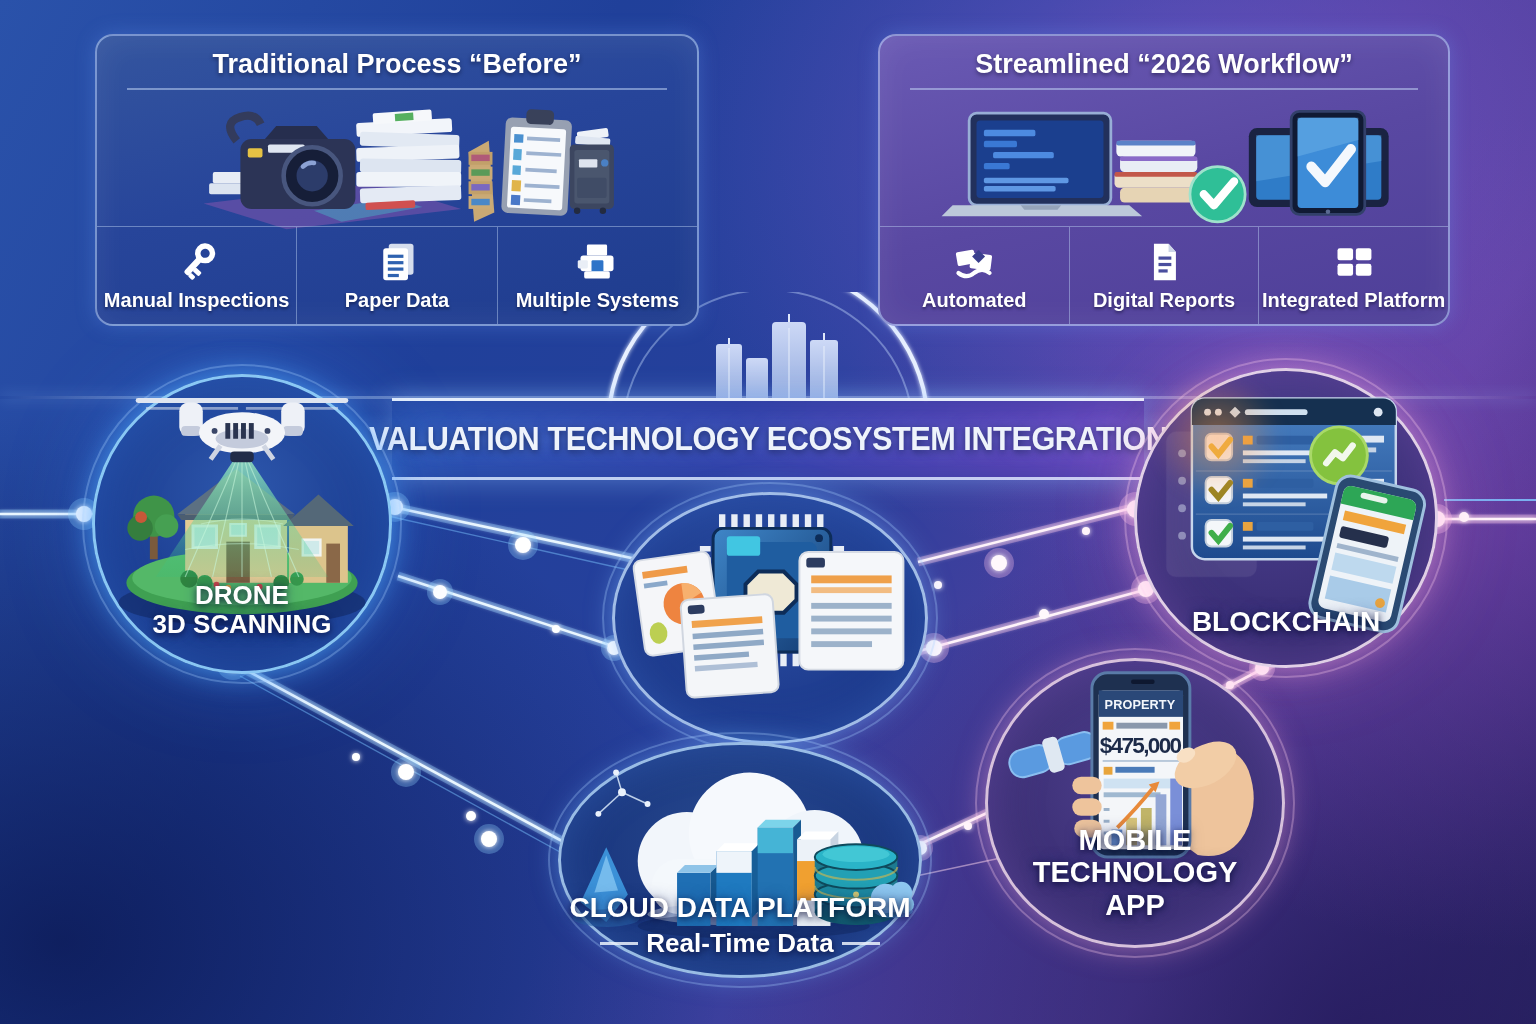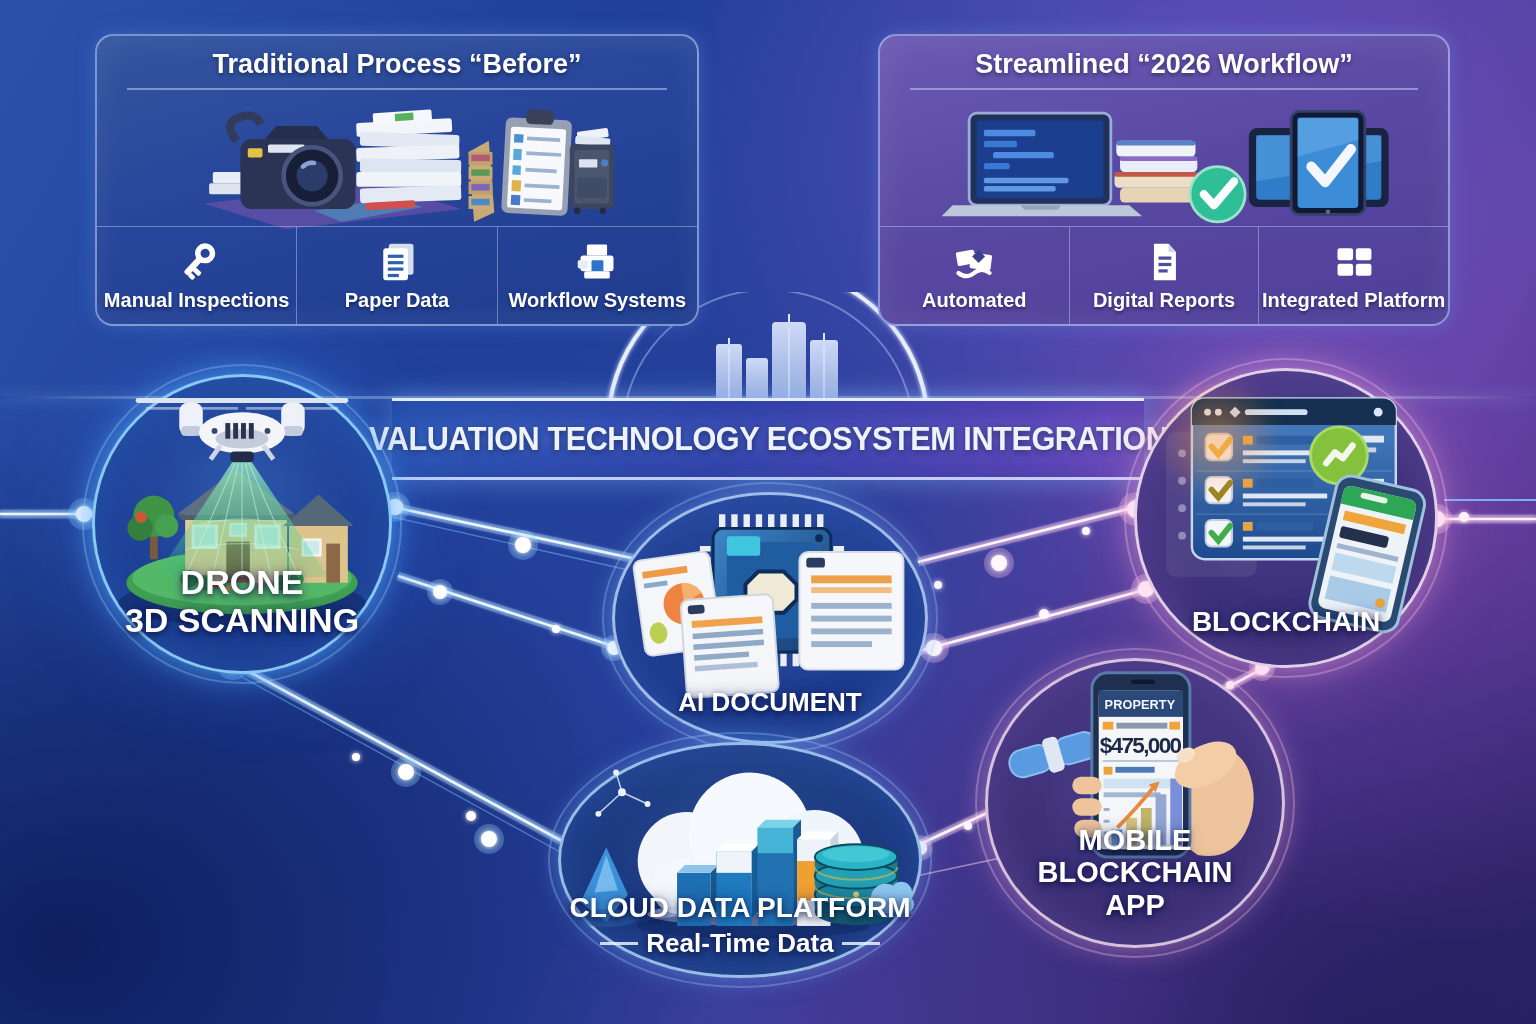--- a/index.html
+++ b/index.html
@@ -93,21 +93,21 @@
     box-shadow:0 0 26px rgba(110,180,255,.5), inset 0 0 44px rgba(80,140,240,.3); }
   .node-mobile { left:985px; top:658px; width:300px; height:290px;
     border:3px solid rgba(255,230,246,.8);
     background:radial-gradient(circle at 50% 40%, #4e3f8e, #3b2f74 60%, #2e2560);
     box-shadow:0 0 30px rgba(255,170,220,.5), inset 0 0 50px rgba(150,110,220,.35); }
   .node-mobile::before, .node-blockchain::before { border-color:rgba(255,210,240,.3); }
 
   .node-label { position:absolute; left:0; right:0; text-align:center; color:#fff;
     font-weight:700; line-height:1.12; z-index:3;
     text-shadow:0 2px 6px rgba(0,0,35,.7), 0 0 14px rgba(20,40,120,.5); }
-  .lbl-drone { bottom:32px; font-size:34px; }
+  .lbl-drone { bottom:32px; font-size:26px; }
   .lbl-ai { bottom:24px; font-size:26px; }
   .lbl-blockchain { bottom:28px; font-size:28px; }
   .lbl-mobile { bottom:24px; font-size:29px; }
   .lbl-cloud { bottom:52px; font-size:28px; }
   .lbl-cloud-sub { position:absolute; left:0; right:0; bottom:16px; z-index:3;
     display:flex; align-items:center; justify-content:center; gap:8px;
     color:#fff; font-weight:700; font-size:26px;
     text-shadow:0 2px 6px rgba(0,0,35,.7); }
   .dash { width:38px; height:3px; background:rgba(235,242,252,.85); }
 </style>
@@ -356,21 +356,21 @@
     <div class="panel-item">
       <span class="picon">
         <svg viewBox="0 0 48 48">
             <rect x="13" y="5" width="22" height="12" rx="1.5" fill="#fff"></rect>
             <rect x="6" y="17" width="36" height="17" rx="3" fill="#fff"></rect>
             <rect x="18" y="22" width="13" height="16" rx="1.5" fill="#2e74c8"></rect>
             <rect x="3" y="22" width="11" height="9" rx="1.5" fill="#e9eef6"></rect>
             <rect x="10" y="34" width="28" height="8" rx="2" fill="#fff"></rect>
           </svg>
       </span>
-      <span class="plabel">Workflow Systems</span>
+      <span class="plabel">Multiple Systems</span>
     </div>
   </div>
 </div>
 
 <div class="panel panel-after">
   <div class="panel-title">Streamlined “2026 Workflow”</div>
   <div class="panel-rule"></div>
   <div class="panel-art">
     <svg viewBox="0 0 520 150">
       <g>
@@ -562,21 +562,20 @@
       <rect x="195" y="64" width="19" height="10" rx="3" fill="#2c3c60"></rect>
       <rect x="200" y="82" width="82" height="8" fill="#efa04a"></rect>
         <rect x="200" y="94" width="82" height="6" fill="#f2bc82"></rect>
       <rect x="200" y="110" width="82" height="6" fill="#9cb2ca"></rect>
         <rect x="200" y="123" width="82" height="6" fill="#9cb2ca"></rect>
       <rect x="200" y="136" width="82" height="6" fill="#9cb2ca"></rect>
         <rect x="200" y="149" width="62" height="6" fill="#9cb2ca"></rect>
     </g>
   </svg>
   <div class="node-label lbl-ai">
-    <div>AI DOCUMENT</div>
   </div>
 </div>
 
 <div class="node node-blockchain">
   <svg viewBox="0 0 304 300">
     <defs>
       <linearGradient id="winG" x1="0" y1="0" x2="0" y2="1">
         <stop offset="0" stop-color="#4a82c4"></stop>
           <stop offset="1" stop-color="#1e4a8e"></stop>
       </linearGradient>
@@ -764,16 +763,16 @@
     </g>
     <ellipse cx="222" cy="106" rx="34" ry="20" fill="#f2cda6" transform="rotate(-28 222 106)"></ellipse>
     <ellipse cx="202" cy="96" rx="10" ry="7" fill="#f8e0c4" transform="rotate(-28 202 96)"></ellipse>
     <g fill="#eec49c">
       <rect x="86" y="118" width="30" height="18" rx="9"></rect>
       <rect x="86" y="140" width="30" height="18" rx="9"></rect>
       <rect x="88" y="162" width="28" height="18" rx="9"></rect>
     </g>
   </svg>
   <div class="node-label lbl-mobile">
-    <div>MOBILE BLOCKCHAIN</div>
+    <div>MOBILE TECHNOLOGY</div>
     <div>APP</div>
   </div>
 </div>
 
 </body></html>

